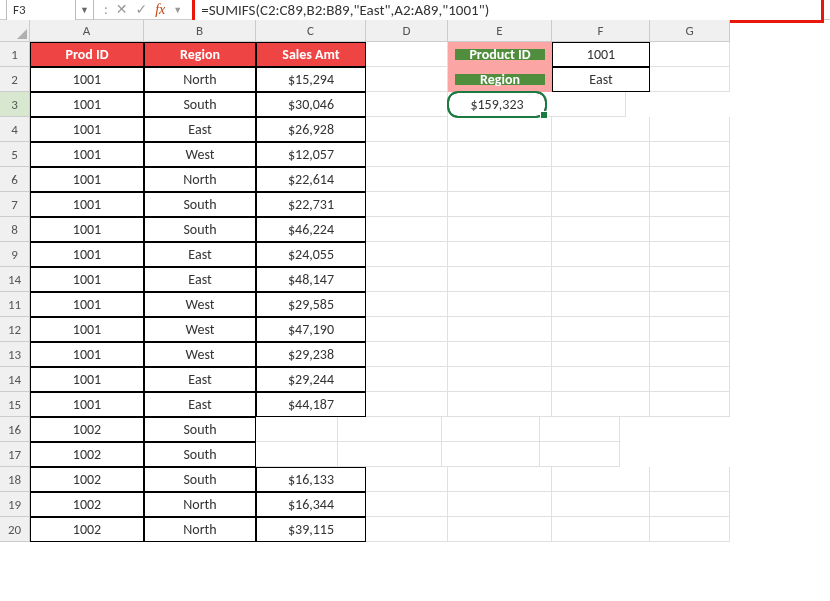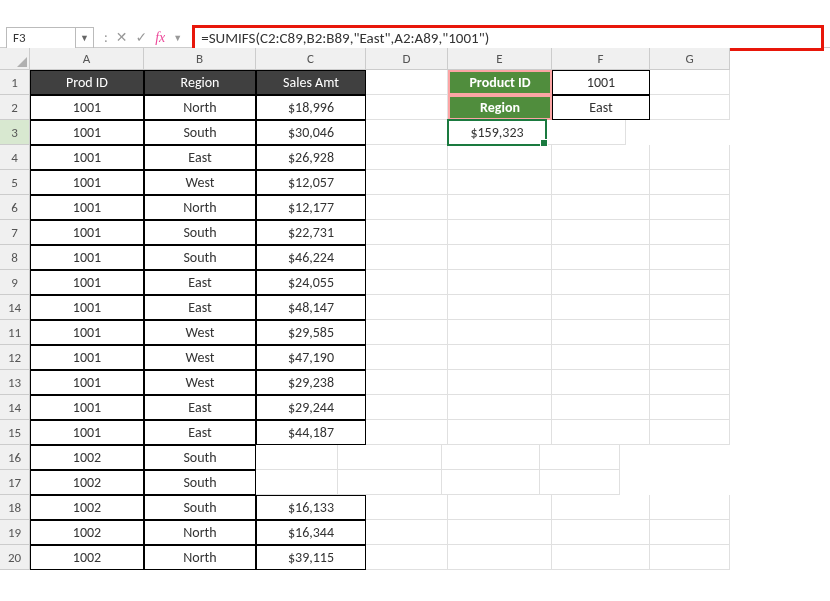--- a/index.html
+++ b/index.html
@@ -1,46 +1,46 @@
 <!DOCTYPE html>
 <html><head>
 <meta charset="utf-8">
 <style>
 *{box-sizing:border-box;margin:0;padding:0;font-family:Calibri,Arial,sans-serif;}
 body{background:#fff;font-size:14px;color:#333;user-select:none;}
 
 
-.fbar{display:flex;align-items:center;height:20px;border-bottom:1px solid #ccc;padding:0 6px;margin-top:28px;}
+.fbar{display:flex;align-items:center;height:20px;border-bottom:1px solid #ccc;padding:0 6px;}
 .namebox{width:70px;height:22px;border:1px solid #bbb;display:flex;align-items:center;padding-left:6px;font-size:13px;background:#fff;}
 .dd{width:18px;height:22px;border:1px solid #bbb;border-left:none;display:flex;align-items:center;justify-content:center;font-size:9px;color:#666;}
 .fbtns{display:flex;align-items:center;margin:0 6px;font-size:14px;color:#999;}
 .fbtns span{padding:0 4px;}
-.fx{font-style:italic;color:#ec4899;font-family:'Times New Roman',serif;}
+.fx{font-style:italic;color:#c2410c;font-family:'Times New Roman',serif;}
 .formula-wrap{flex:1;height:26px;display:flex;align-items:center;padding:0 6px;border:3px solid #e8170a;font-size:15px;font-family:Calibri;background:#fff;}
 
 
 .grid{position:relative;}
 .colrow{display:flex;height:22px;}
 .corner{width:30px;border-right:1px solid #ccc;border-bottom:1px solid #ccc;background:#f0f0f0;position:relative;}
 .corner::after{content:"";position:absolute;right:2px;bottom:2px;width:0;height:0;border-style:solid;border-width:0 0 10px 10px;border-color:transparent transparent #b0b0b0 transparent;}
 .colh{border-right:1px solid #ccc;border-bottom:1px solid #ccc;background:#f0f0f0;display:flex;align-items:center;justify-content:center;font-size:13px;color:#555;}
 .row{display:flex;height:25px;}
 .row.sel .rh{background:#d8e8d0;}
 .rh{width:30px;border-right:1px solid #ccc;border-bottom:1px solid #ccc;background:#f0f0f0;display:flex;align-items:center;justify-content:center;font-size:13px;color:#555;}
 .cell{border-right:1px solid #e0e0e0;border-bottom:1px solid #e0e0e0;display:flex;align-items:center;justify-content:center;padding:0 4px;font-size:14px;}
 
 
 .wA{width:114px;} .wB{width:112px;} .wC{width:110px;} .wD{width:82px;} .wE{width:104px;} .wF{width:98px;} .wG{width:80px;}
 
 
-.thead{background:#404040;color:#fff;font-weight:normal;border:1px solid #000;}
+.thead{background:#ef4444;color:#fff;font-weight:bold;border:1px solid #000;}
 .tdata{border:1px solid #000;background:#fff;}
-.lhead{background:#508d3d;color:#fff;font-weight:bold;border:2px solid #fca5a5;}
+.lhead{background:#508d3d;color:#fff;font-weight:bold;border:7px solid #fca5a5;}
 .lval{border:1px solid #000;background:#fff;}
-.active{outline:2px solid #1a7a3f;outline-offset:-1px;position:relative;}
+.active{outline:2px solid #1a7a3f;outline-offset:-1px;position:relative;border-radius:10px;}
 .active::after{content:"";position:absolute;right:-3px;bottom:-3px;width:6px;height:6px;background:#1a7a3f;border:1px solid #fff;}
 </style>
 </head>
 <body>
 
 <div class="fbar">
   <div class="namebox">F3</div>
   <div class="dd">▼</div>
   <div class="fbtns">
     <span>:</span>
@@ -75,21 +75,21 @@
         <div class="cell wC thead">Sales Amt</div>
         <div class="cell wD"></div>
         <div class="cell wE lhead">Product ID</div>
         <div class="cell wF lval">1001</div>
         <div class="cell wG"></div>
       </div>
       <div class="row">
         <div class="rh">2</div>
         <div class="cell wA tdata">1001</div>
         <div class="cell wB tdata">North</div>
-        <div class="cell wC tdata">$18,996</div>
+        <div class="cell wC tdata">$15,294</div>
         <div class="cell wD"></div>
         <div class="cell wE lhead">Region</div>
         <div class="cell wF lval">East</div>
         <div class="cell wG"></div>
       </div>
       <div class="row sel">
         <div class="rh">3</div>
         <div class="cell wA tdata">1001</div>
         <div class="cell wB tdata">South</div>
         <div class="cell wC tdata">$30,046</div>
@@ -114,21 +114,21 @@
         <div class="cell wC tdata">$12,057</div>
         <div class="cell wD"></div>
         <div class="cell wE"></div>
         <div class="cell wF"></div>
         <div class="cell wG"></div>
       </div>
       <div class="row">
         <div class="rh">6</div>
         <div class="cell wA tdata">1001</div>
         <div class="cell wB tdata">North</div>
-        <div class="cell wC tdata">$12,177</div>
+        <div class="cell wC tdata">$22,614</div>
         <div class="cell wD"></div>
         <div class="cell wE"></div>
         <div class="cell wF"></div>
         <div class="cell wG"></div>
       </div>
       <div class="row">
         <div class="rh">7</div>
         <div class="cell wA tdata">1001</div>
         <div class="cell wB tdata">South</div>
         <div class="cell wC tdata">$22,731</div>

